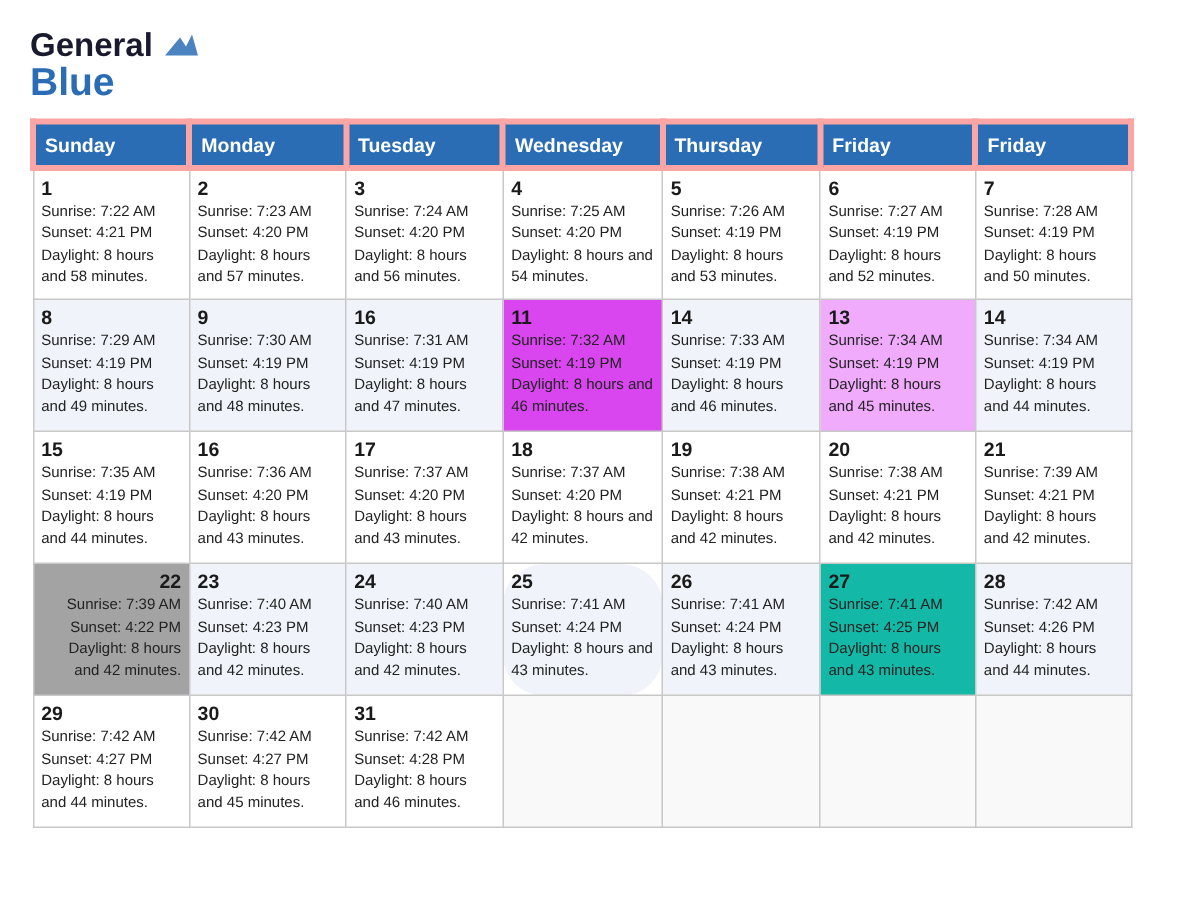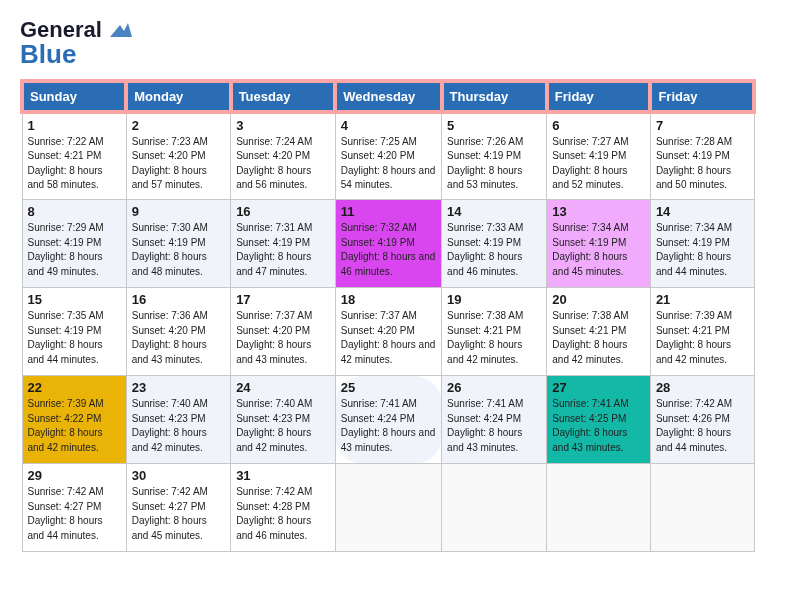--- a/index.html
+++ b/index.html
@@ -206,21 +206,21 @@
           <td style="background: rgb(255, 255, 255);">
             <span class="day-num">20</span>
             <div class="day-info">Sunrise: 7:38 AM<br>Sunset: 4:21 PM<br>Daylight: 8 hours and 42 minutes.</div>
           </td>
           <td style="background: rgb(255, 255, 255);">
             <span class="day-num">21</span>
             <div class="day-info">Sunrise: 7:39 AM<br>Sunset: 4:21 PM<br>Daylight: 8 hours and 42 minutes.</div>
           </td>
         </tr>
         <tr>
-          <td style="background: #eab308;">
+          <td style="background: #a3a3a3; text-align: right;">
             <span class="day-num">22</span>
             <div class="day-info">Sunrise: 7:39 AM<br>Sunset: 4:22 PM<br>Daylight: 8 hours and 42 minutes.</div>
           </td>
           <td style="background: rgb(240, 244, 250);">
             <span class="day-num">23</span>
             <div class="day-info">Sunrise: 7:40 AM<br>Sunset: 4:23 PM<br>Daylight: 8 hours and 42 minutes.</div>
           </td>
           <td style="background: rgb(240, 244, 250);">
             <span class="day-num">24</span>
             <div class="day-info">Sunrise: 7:40 AM<br>Sunset: 4:23 PM<br>Daylight: 8 hours and 42 minutes.</div>

